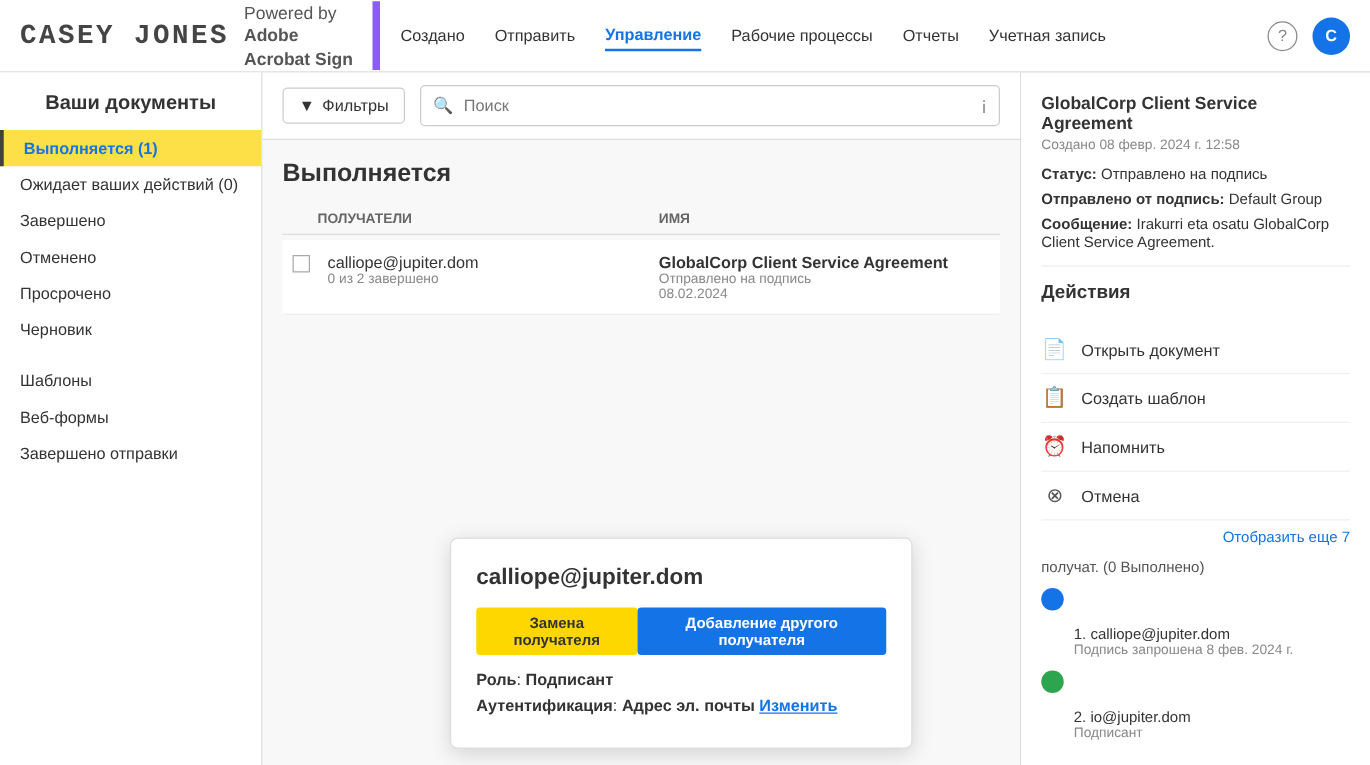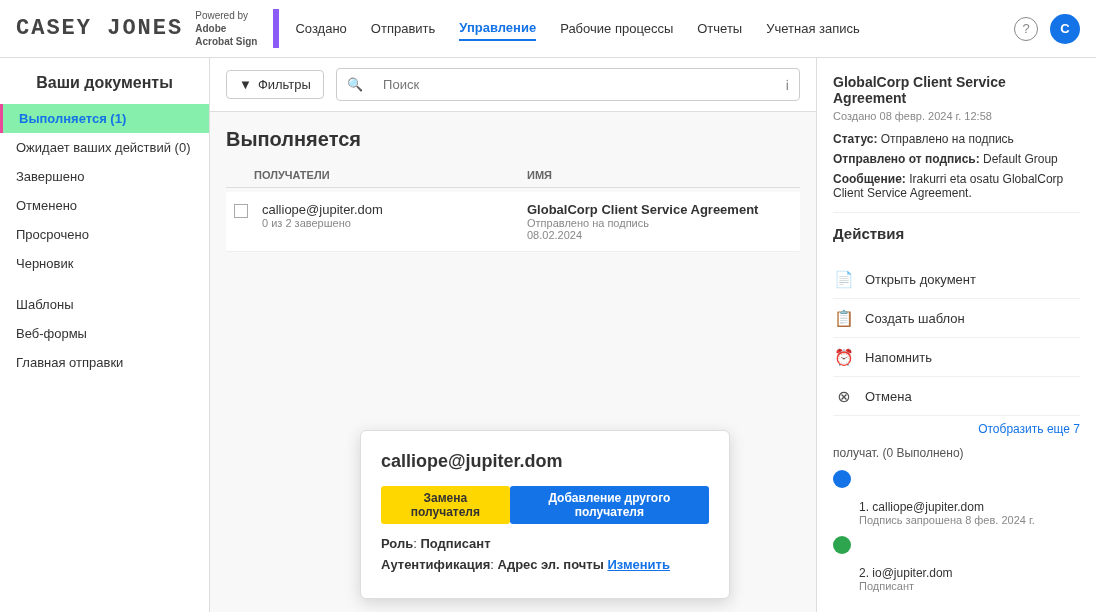--- a/index.html
+++ b/index.html
@@ -13,21 +13,21 @@
     }
     .logo-area {
       display: flex; align-items: center; gap: 12px;
       border-right: 6px solid #8b5cf6; padding-right: 16px; margin-right: 16px;
     }
     .logo-text {
       font-family: 'Courier New', monospace; font-size: 22px; font-weight: bold;
       color: #444; letter-spacing: 2px;
     }
     .powered-by {
-      font-size: 10px; line-height: 1.3; color: #555;
+      font-size: 14px; line-height: 1.3; color: #555;
     }
     .powered-by strong { font-weight: bold; }
     .nav {
       display: flex; gap: 24px; flex: 1; align-items: center;
     }
     .nav-item {
       font-size: 13px; color: #333; cursor: pointer; padding: 4px 0;
       text-decoration: none;
     }
     .nav-item.active {
@@ -63,21 +63,21 @@
       text-align: center;
     }
     .sidebar-section-label {
       font-size: 10px; color: #888; text-transform: uppercase;
       letter-spacing: 0.5px; padding: 8px 16px 4px 16px;
     }
     .sidebar-item {
       padding: 7px 16px; cursor: pointer; color: #333; font-size: 13px;
     }
     .sidebar-item.active {
-      background: #86efac; color: #1473e6; border-left: 3px solid #ec4899;
+      background: #fde047; color: #1473e6; border-left: 3px solid #404040;
       font-weight: bold;
     }
     .sidebar-divider { height: 12px; }
 
     
     .content-area {
       flex: 1; display: flex; flex-direction: column; overflow: hidden;
     }
 
     
@@ -89,21 +89,21 @@
       display: flex; align-items: center; gap: 6px;
       border: 1px solid #ccc; border-radius: 4px; padding: 6px 12px;
       cursor: pointer; background: #fff; font-size: 13px; color: #333;
     }
     .search-box {
       display: flex; align-items: center; gap: 8px;
       border: 1px solid #ccc; border-radius: 4px; padding: 6px 10px;
       flex: 1; background: #fff;
     }
     .search-input {
-      border: none; outline: none; flex: 1; font-size: 13px; color: #999; margin-left: 12px;
+      border: none; outline: none; flex: 1; font-size: 13px; color: #999;
     }
     .info-icon {
       color: #888; font-size: 14px; cursor: pointer;
     }
 
     
     .doc-list {
       flex: 1; overflow-y: auto; padding: 0 16px;
       background: #f8f8f8;
     }
@@ -241,21 +241,21 @@
     <div class="sidebar-title">Ваши документы</div>
     <div class="sidebar-item active">Выполняется (1)</div>
     <div class="sidebar-item">Ожидает ваших действий (0)</div>
     <div class="sidebar-item">Завершено</div>
     <div class="sidebar-item">Отменено</div>
     <div class="sidebar-item">Просрочено</div>
     <div class="sidebar-item">Черновик</div>
     <div class="sidebar-divider"></div>
     <div class="sidebar-item">Шаблоны</div>
     <div class="sidebar-item">Веб-формы</div>
-    <div class="sidebar-item">Главная отправки</div>
+    <div class="sidebar-item">Завершено отправки</div>
   </div>
 
   <div class="content-area">
 
     <div class="toolbar">
       <button class="filter-btn">
         <span>▼</span>
         <span>Фильтры</span>
       </button>
       <div class="search-box">

